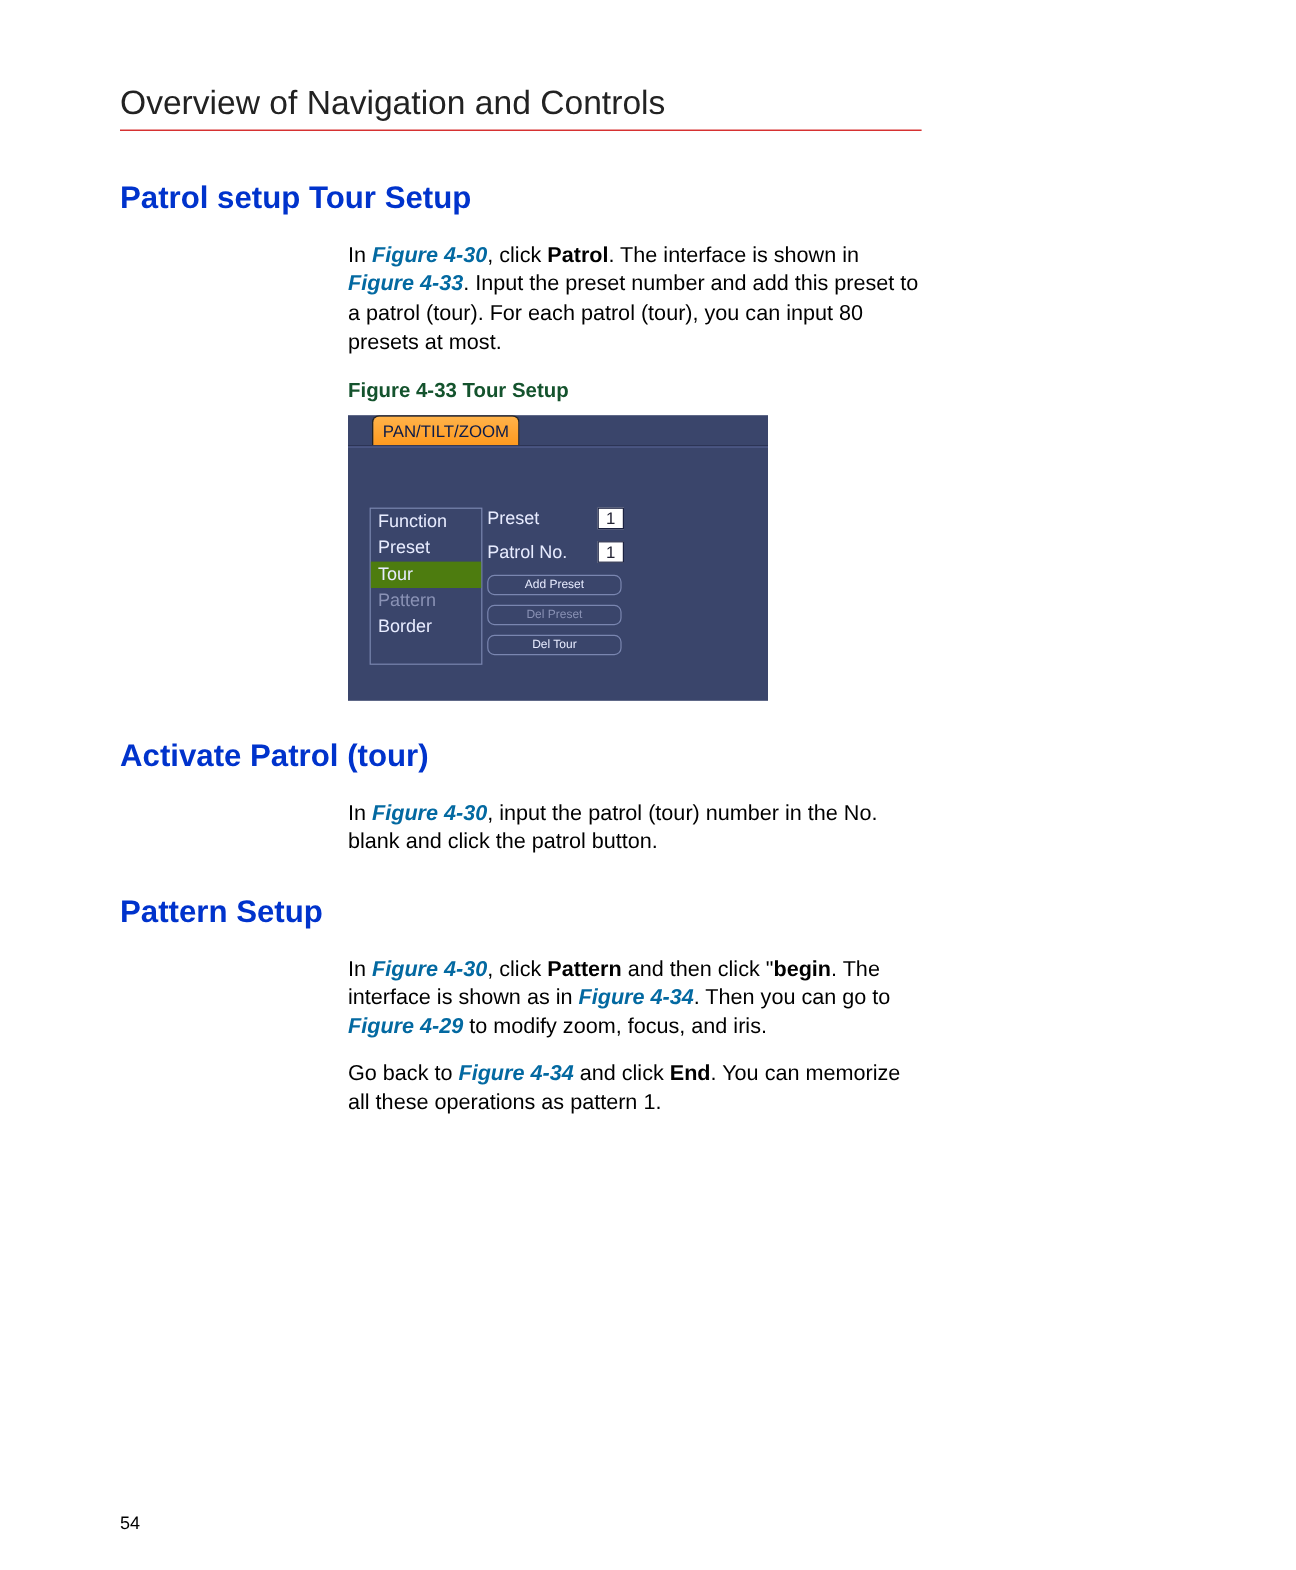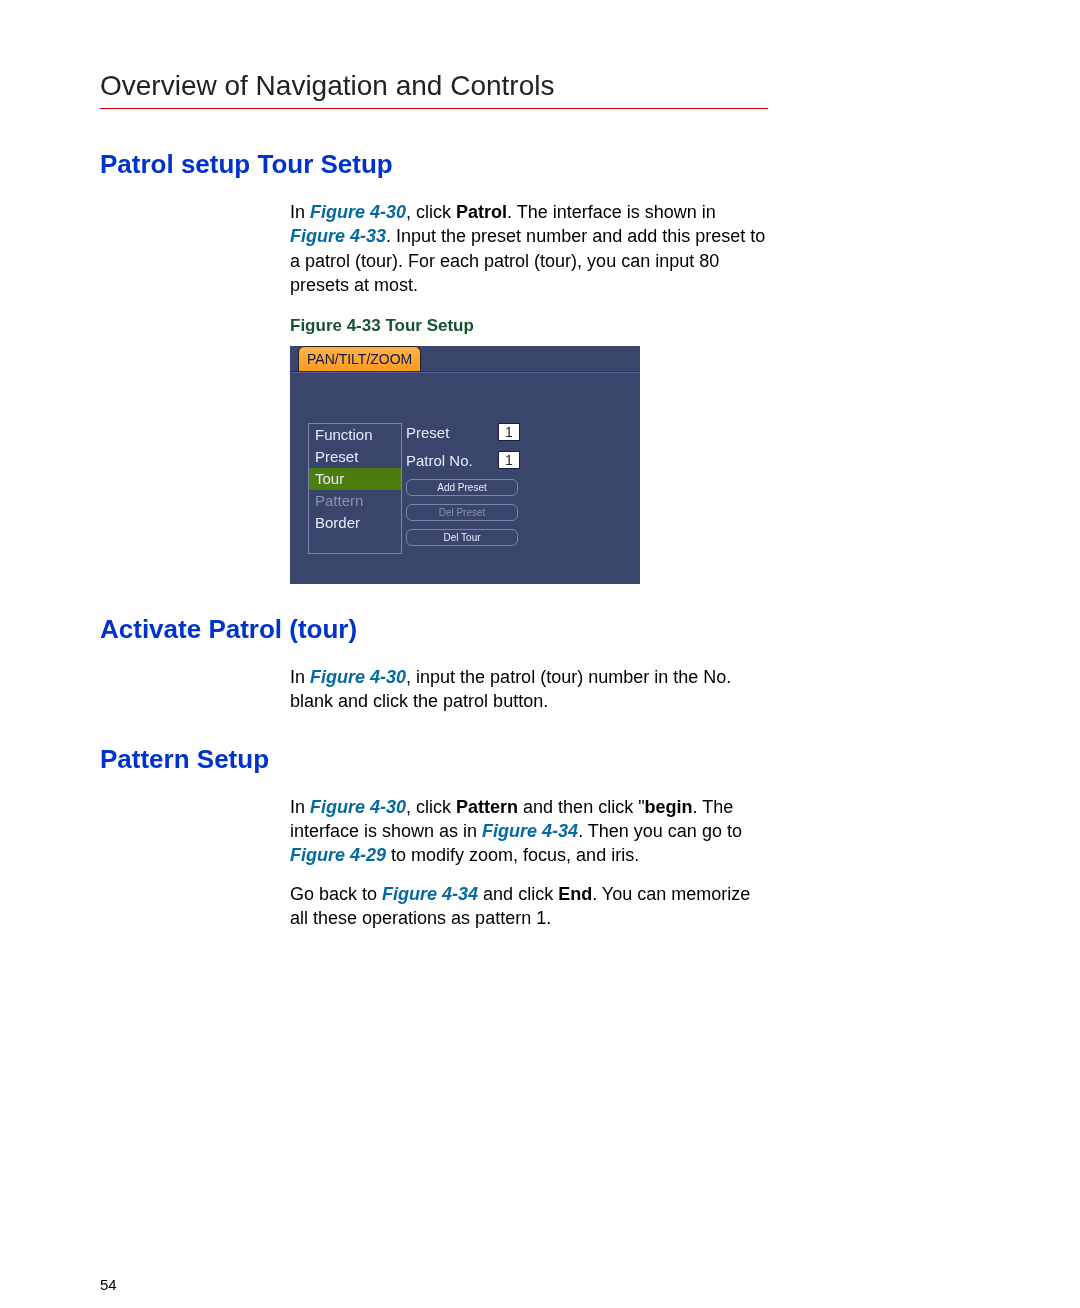--- a/index.html
+++ b/index.html
@@ -61,21 +61,21 @@
   .ptz-tab {
     background: linear-gradient(#ffb34a,#ff9a1f);
     color: #0a1a4a;
     font-size: 14px;
     padding: 4px 8px;
     border-top-left-radius: 6px;
     border-top-right-radius: 6px;
     display: inline-block;
     border: 1px solid #222;
     border-bottom: none;
-    margin-left: 8px;
+    margin-left: 20px;
   }
   .ptz-divider {
     border-top: 1px solid #2a3150;
     border-bottom: 1px solid #556090;
     height: 0;
     margin-bottom: 50px;
   }
   .ptz-body {
     display: flex;
     gap: 4px;
@@ -106,21 +106,21 @@
   }
   .ptz-btn {
     border:1px solid #7a86b0; border-radius:6px;
     color:#e8ecff; background:#3a456b;
     width:110px; text-align:center;
     font-size:10px; padding:2px 0; margin-bottom:8px;
   }
   .ptz-btn.dim { color:#8a92b5; }
   .page-number {
     position: absolute;
-    bottom: 15px;
+    bottom: 30px;
     left: 100px;
     font-size: 15px;
     text-align: center;
   }
 </style>
 </head>
 <body>
 
 <div class="page">
   <div class="page-title">Overview of Navigation and Controls</div>

